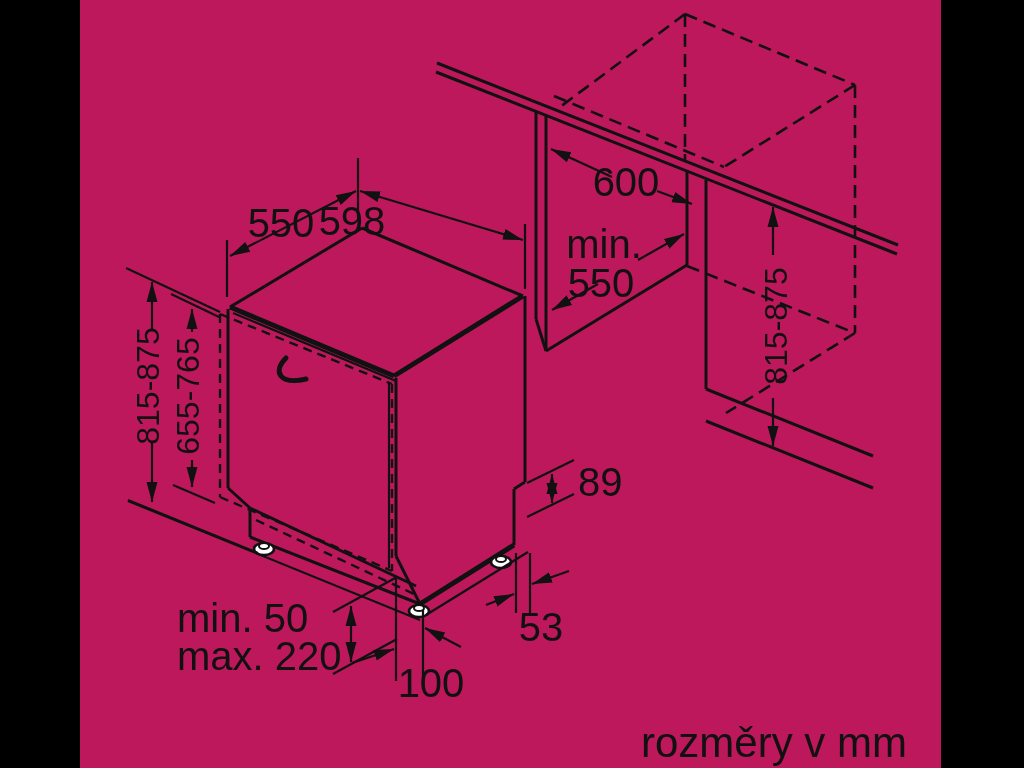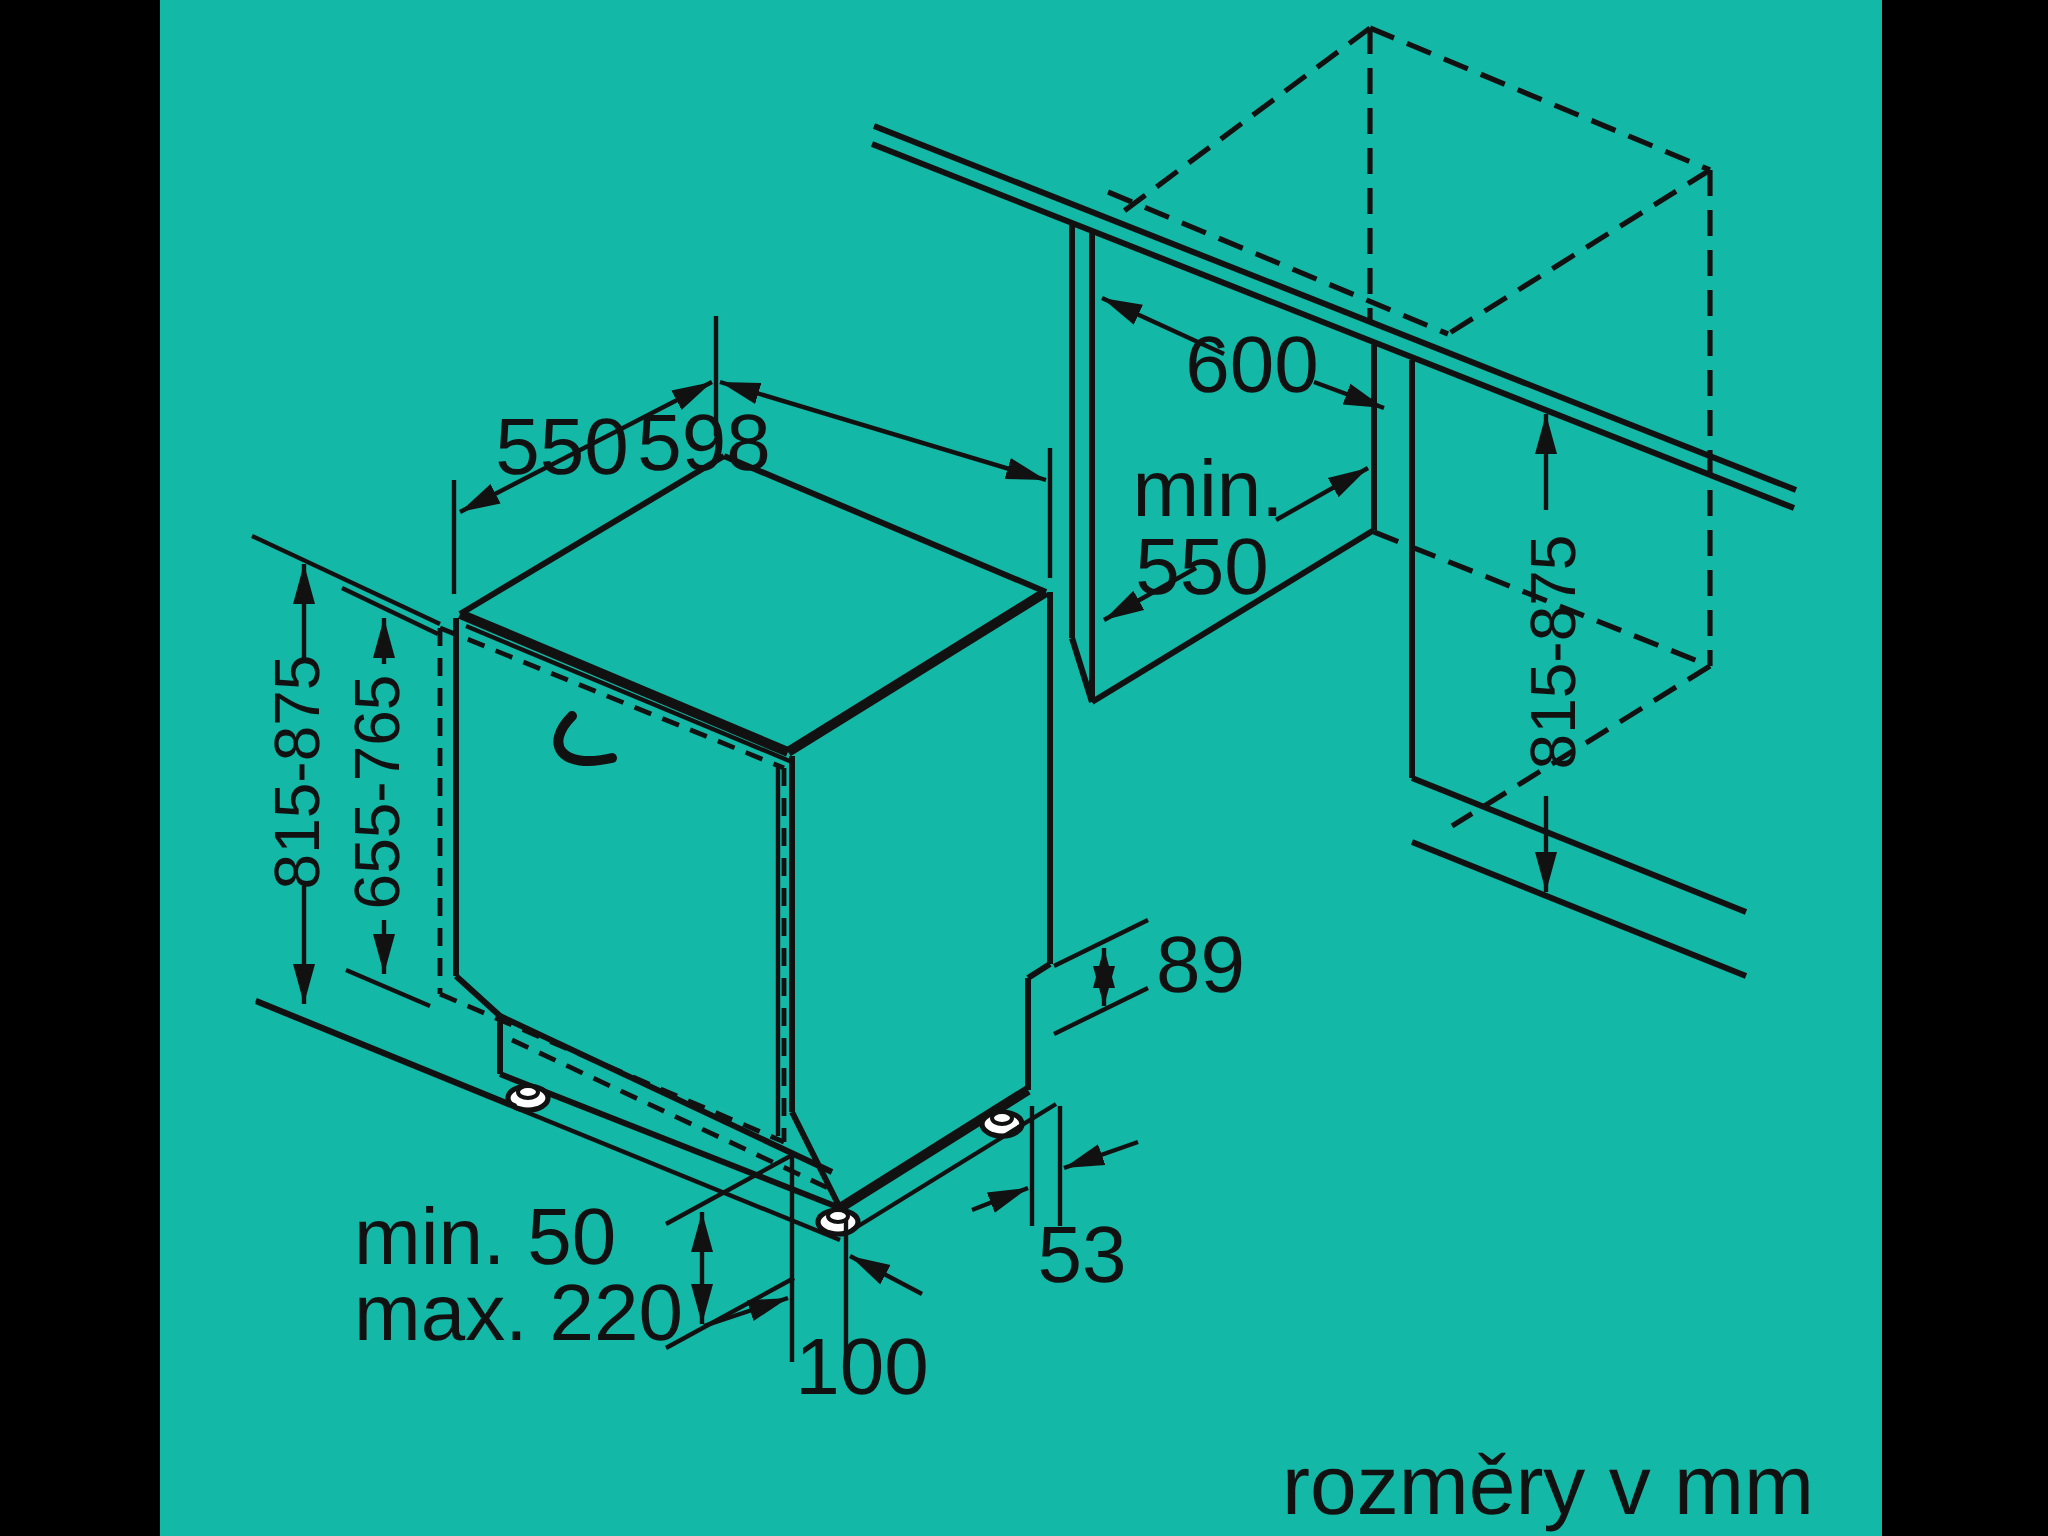--- a/index.html
+++ b/index.html
@@ -1,16 +1,16 @@
 <!DOCTYPE html>
 <html><head>
 <meta charset="utf-8">
 <style>
   html,body{margin:0;padding:0;background:#000;}
-  .page{position:relative;width:1024px;height:768px;background:#14b8a6;overflow:hidden;
+  .page{position:relative;width:1024px;height:768px;background:#be185d;overflow:hidden;
         font-family:"Liberation Sans", sans-serif;}
   svg{position:absolute;left:0;top:0;display:block;}
   .ln{stroke:#111;stroke-width:3;fill:none;}
   .thick{stroke:#111;stroke-width:5;fill:none;}
   .thin{stroke:#111;stroke-width:2.2;fill:none;}
   .dash{stroke:#111;stroke-width:2.6;fill:none;stroke-dasharray:13 7;}
   .ddash{stroke:#111;stroke-width:2.4;fill:none;stroke-dasharray:9 6;}
   .dim{stroke:#111;stroke-width:2.2;fill:none;}
   .tick{stroke:#111;stroke-width:2.2;fill:none;}
   .lbl{fill:#111;font-size:40px;}

